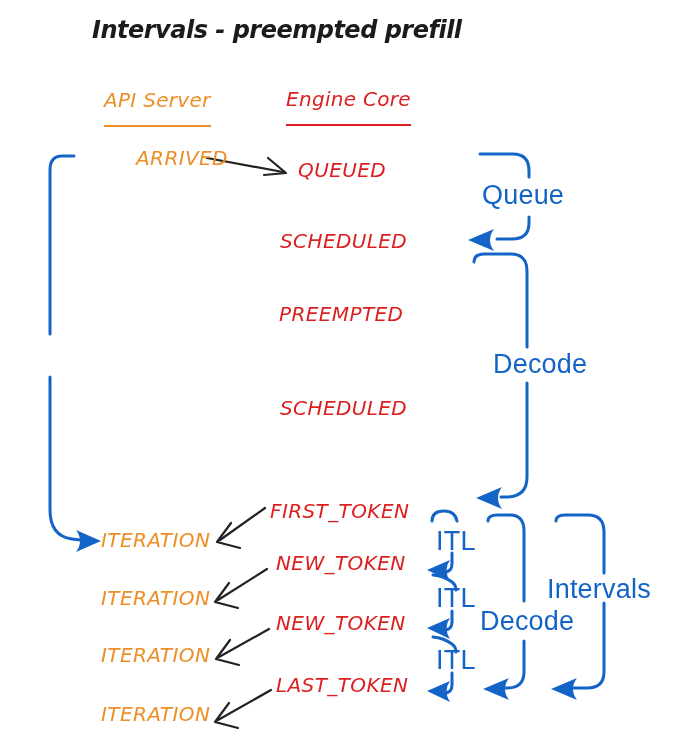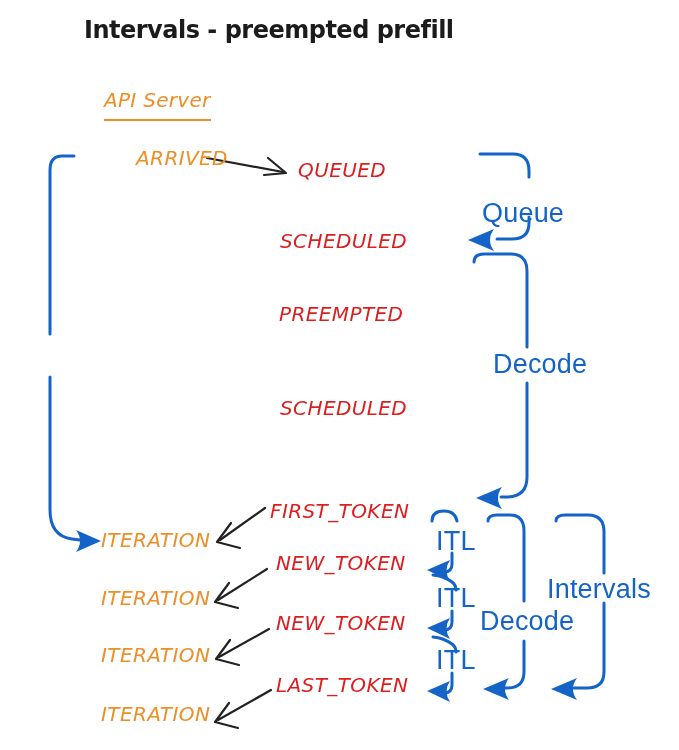--- a/index.html
+++ b/index.html
@@ -2,26 +2,27 @@
 <html><head>
 <meta charset="utf-8">
 <style>
   html,body{margin:0;padding:0;background:#fff;}
   #canvas{
     position:relative;width:679px;height:750px;background:#ffffff;
     overflow:hidden;font-family:"DejaVu Sans",sans-serif;
   }
   .abs{position:absolute;white-space:nowrap;}
   .title{
-    font-size:24px;font-weight:bold;color:#1b1b1b;
+    font-size:24px;font-weight:bold;font-style:italic;color:#1b1b1b;
     letter-spacing:-0.5px;
+    margin-left:8px;
   }
   .col-header{
     font-size:20px;font-style:italic;letter-spacing:.3px;
-    padding-bottom:7px;border-bottom:2.5px solid currentColor;
+    padding-bottom:13px;border-bottom:2.5px solid currentColor;
   }
   .orange{color:#ED8E26;}
   .red{color:#DC1E1E;}
   .event{
     font-size:20px;font-style:italic;letter-spacing:.4px;font-weight:500;
   }
   .blue-label{
     font-family:"Liberation Sans","DejaVu Sans",sans-serif;
     font-size:27px;color:#1464C8;letter-spacing:.2px;
   }
@@ -98,37 +99,38 @@
     </g>
     <g>
       <path class="black-line" d="M271,690 L218,720"></path>
       <path class="black-line" d="M229,703 L215,722 L238,728"></path>
     </g>
   </svg>
 
   <div class="abs title" style="left:84px;top:16px;">Intervals - preempted prefill</div>
 
   <div class="abs col-header orange" style="left:104px;top:88px;">API Server</div>
+  <div class="abs col-header red" style="left:286px;top:87px;">Engine Core</div>
 
   <div class="abs event orange" style="left:103px;top:146px;margin-left:33px;">ARRIVED</div>
   <div class="abs event orange" style="left:101px;top:528px;">ITERATION</div>
   <div class="abs event orange" style="left:101px;top:586px;">ITERATION</div>
   <div class="abs event orange" style="left:101px;top:643px;">ITERATION</div>
   <div class="abs event orange" style="left:101px;top:702px;">ITERATION</div>
 
   <div class="abs event red" style="left:298px;top:158px;">QUEUED</div>
   <div class="abs event red" style="left:280px;top:229px;">SCHEDULED</div>
   <div class="abs event red" style="left:279px;top:302px;">PREEMPTED</div>
   <div class="abs event red" style="left:280px;top:396px;">SCHEDULED</div>
   <div class="abs event red" style="left:270px;top:499px;">FIRST_TOKEN</div>
   <div class="abs event red" style="left:276px;top:551px;">NEW_TOKEN</div>
   <div class="abs event red" style="left:276px;top:611px;">NEW_TOKEN</div>
   <div class="abs event red" style="left:276px;top:673px;">LAST_TOKEN</div>
 
-  <div class="abs blue-label" style="left:482px;top:180px;margin-top:18px;">Queue</div>
+  <div class="abs blue-label" style="left:482px;top:180px;">Queue</div>
   <div class="abs blue-label" style="left:493px;top:349px;">Decode</div>
   <div class="abs blue-label" style="left:436px;top:526px;">ITL</div>
   <div class="abs blue-label" style="left:436px;top:583px;">ITL</div>
   <div class="abs blue-label" style="left:436px;top:645px;">ITL</div>
   <div class="abs blue-label" style="left:480px;top:606px;">Decode</div>
   <div class="abs blue-label" style="left:547px;top:574px;">Intervals</div>
 
 </div>
 
 </body></html>

